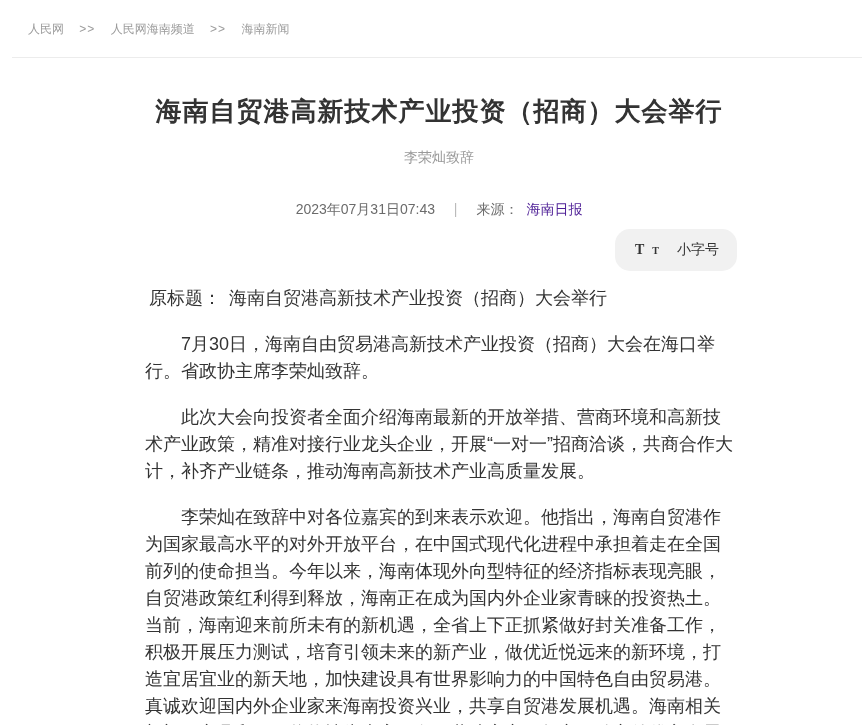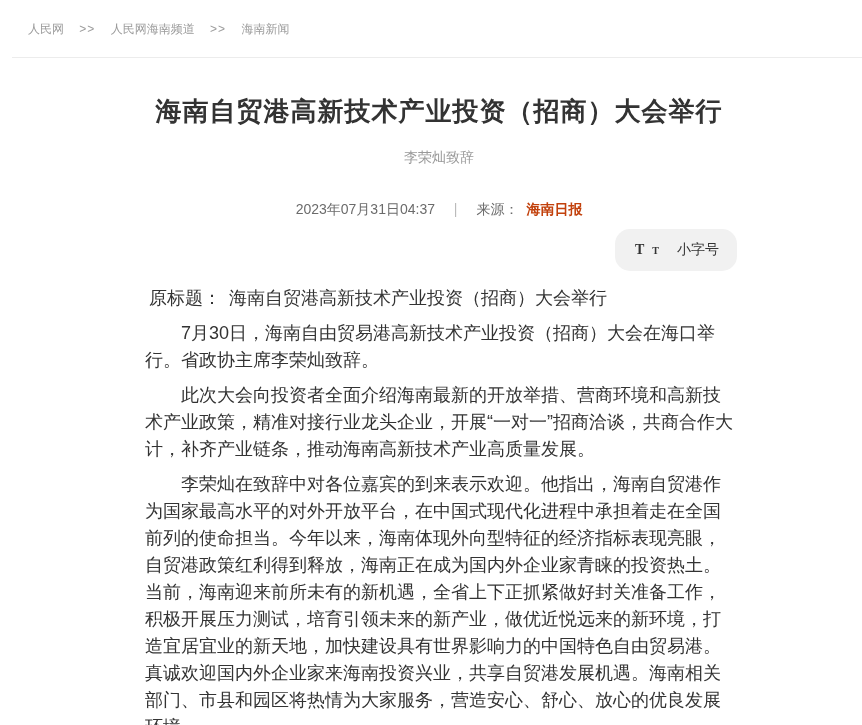--- a/index.html
+++ b/index.html
@@ -46,21 +46,21 @@
     font-size: 14px;
     color: #999;
   }
   .meta {
     margin-top: 26px;
     text-align: center;
     font-size: 14px;
     color: #6b6b6b;
   }
   .meta .meta-sep { color: #bbb; margin: 0 7px; }
-  .meta .source-link { color: #c2410c; text-decoration: none; cursor: pointer; font-weight: bold; }
+  .meta .source-link { color: #4c1d95; text-decoration: none; cursor: pointer; }
 
   .toolbar { text-align: right; margin-top: 2px; height: 30px; }
   .font-size-btn {
     display: inline-flex;
     align-items: center;
     gap: 6px;
     background: #f1f1f1;
     border: none;
     border-radius: 15px;
     padding: 5px 14px 5px 12px;
@@ -74,21 +74,21 @@
   .font-size-btn .t-small { font-size: 10px; font-weight: 600; font-family: "Liberation Serif", serif; }
 
   
   .article-body {
     margin-top: 12px;
     font-size: 18px;
     line-height: 27px;
     color: #333;
   }
   .article-body p.original-title { margin: 10px 0 0 0; }
-  .article-body p.para { margin: 0 0 0 0; text-indent: 2em; }
+  .article-body p.para { margin: 11px 0 0 0; text-indent: 2em; }
 </style>
 </head>
 <body>
 
 <div class="page">
 
   <div class="breadcrumb">
     <a class="crumb">人民网</a>
     <span class="sep">&gt;&gt;</span>
     <a class="crumb">人民网海南频道</a>
@@ -97,21 +97,21 @@
   </div>
   <div class="divider"></div>
 
   <div class="content">
 
     <h1 class="title">海南自贸港高新技术产业投资（招商）大会举行</h1>
 
     <div class="subtitle">李荣灿致辞</div>
 
     <div class="meta">
-      <span>2023年07月31日04:37</span>
+      <span>2023年07月31日07:43</span>
       <span class="meta-sep">|</span>
       <span>来源：</span><a class="source-link">海南日报</a>
     </div>
 
     <div class="toolbar">
       <button class="font-size-btn">
         <span class="tt">
             <span class="t-big">T</span>
             <span class="t-small">T</span>
           </span>

